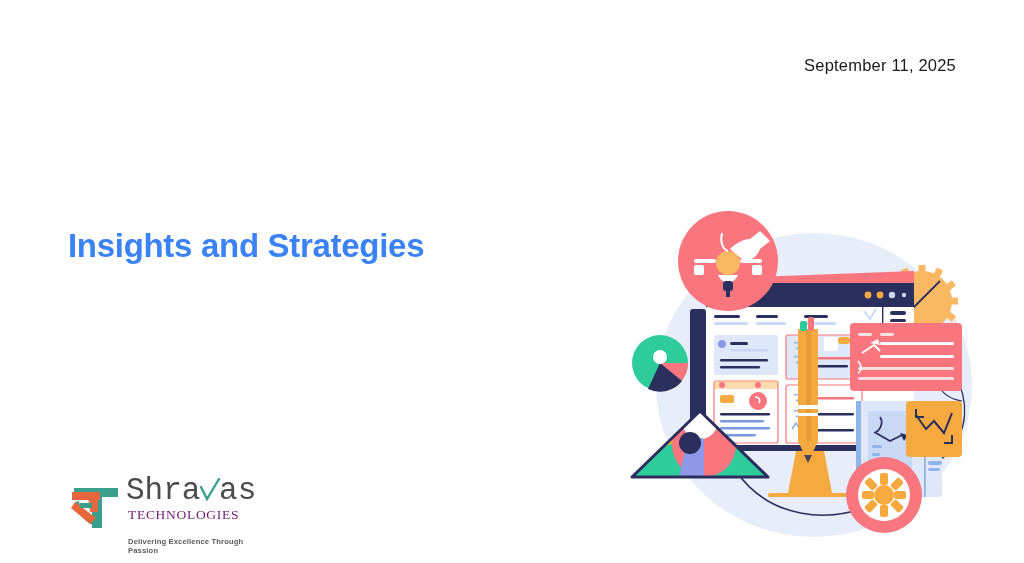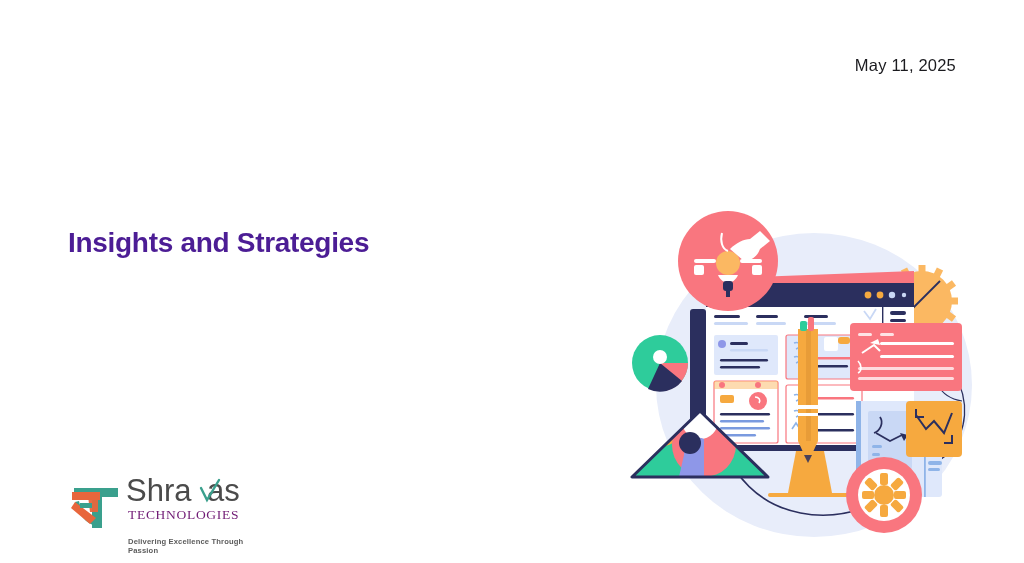--- a/index.html
+++ b/index.html
@@ -22,21 +22,21 @@
   .headline {
     position: absolute; left: 68px; top: 82px;
     width: 520px;
     font-size: 34px; line-height: 1.28; font-weight: bold;
     color: #111114; letter-spacing: -0.4px;
   }
   .headline .l2 { display: block; }
 
   .subhead {
     position: absolute; left: 68px; top: 227px;
-    font-size: 28px; font-weight: bold; color: #4c1d95;
+    font-size: 33px; font-weight: bold; color: #3b82f6;
     letter-spacing: -0.3px; white-space: nowrap;
   }
 
   
   .readmore {
     position: absolute; left: 60px; top: 382px;
     width: 160px; height: 45px;
     border-radius: 23px;
     background: #7f7f7f;
     border: none;
@@ -46,21 +46,21 @@
     cursor: pointer;
     display: flex; align-items: center; justify-content: center;
   }
 
   
   .logo { position: absolute; left: 66px; top: 472px; width: 200px; height: 72px; }
   .logo-mark { position: absolute; left: 0; top: 0; width: 58px; height: 58px; }
   .logo-text { position: absolute; left: 60px; top: 2px; width: 140px; }
   .logo-word {
     position: relative; height: 34px;
-    font-family: Liberation Sans, sans-serif;
+    font-family: Liberation Mono, monospace;
     font-size: 31px; color: #4b4b4b; letter-spacing: 0px;
     line-height: 34px;
   }
   .logo-word .chk {
     position: absolute; left: 73px; top: 3px; width: 22px; height: 26px;
   }
   .logo-sub {
     font-family: "Liberation Serif", serif;
     font-size: 13.5px; color: #701a75; letter-spacing: .7px;
     margin-top: -1px; padding-left: 2px;
@@ -73,21 +73,21 @@
 
   
   .illo { position: absolute; left: 618px; top: 205px; width: 392px; height: 352px; }
   .illo svg { display: block; width: 392px; height: 352px; }
 </style>
 </head>
 <body>
 
 <div class="canvas">
 
-  <div class="date">May 11, 2025</div>
+  <div class="date">September 11, 2025</div>
 
 
   <div class="subhead">Insights and Strategies</div>
 
 
   <div class="logo">
 
     <div class="logo-mark">
       <svg viewBox="0 0 58 58" xmlns="http://www.w3.org/2000/svg">
 

